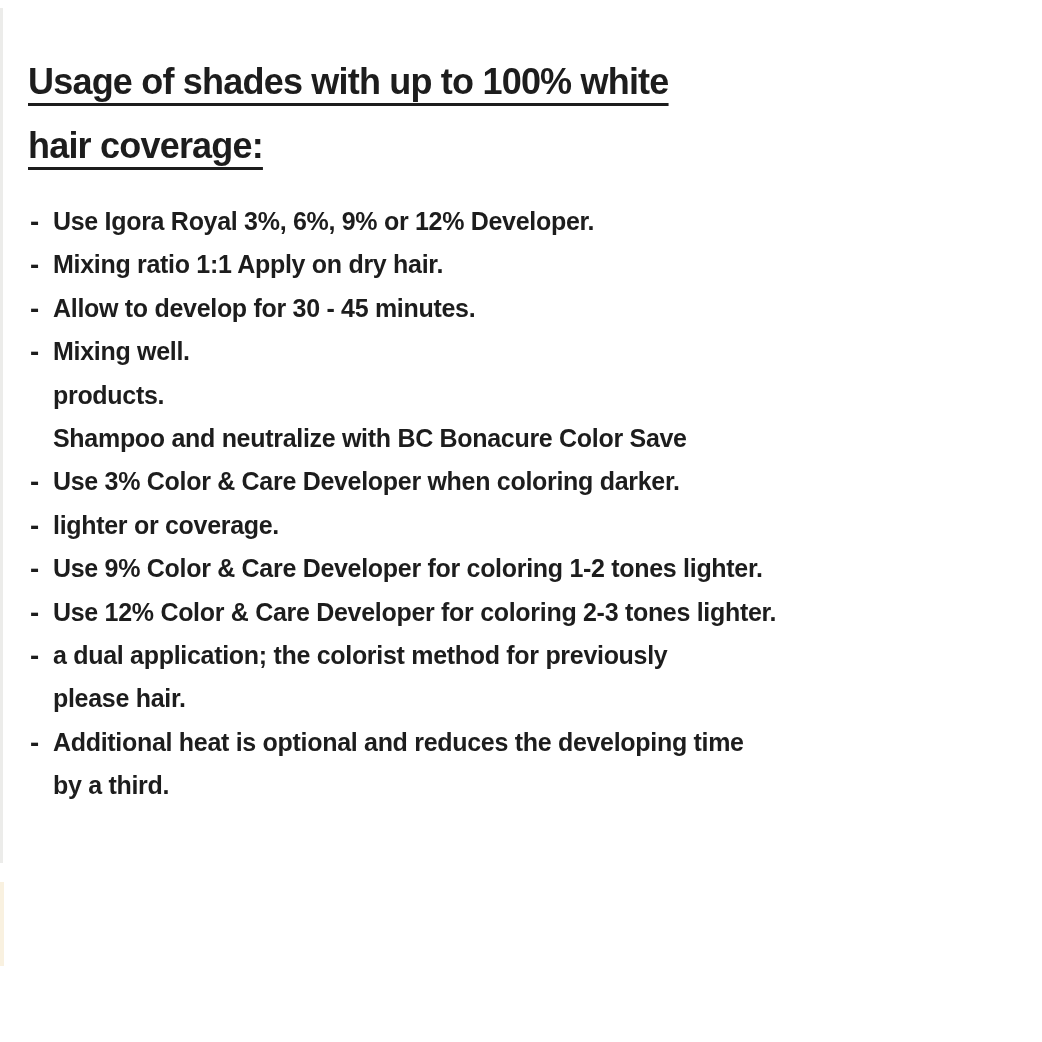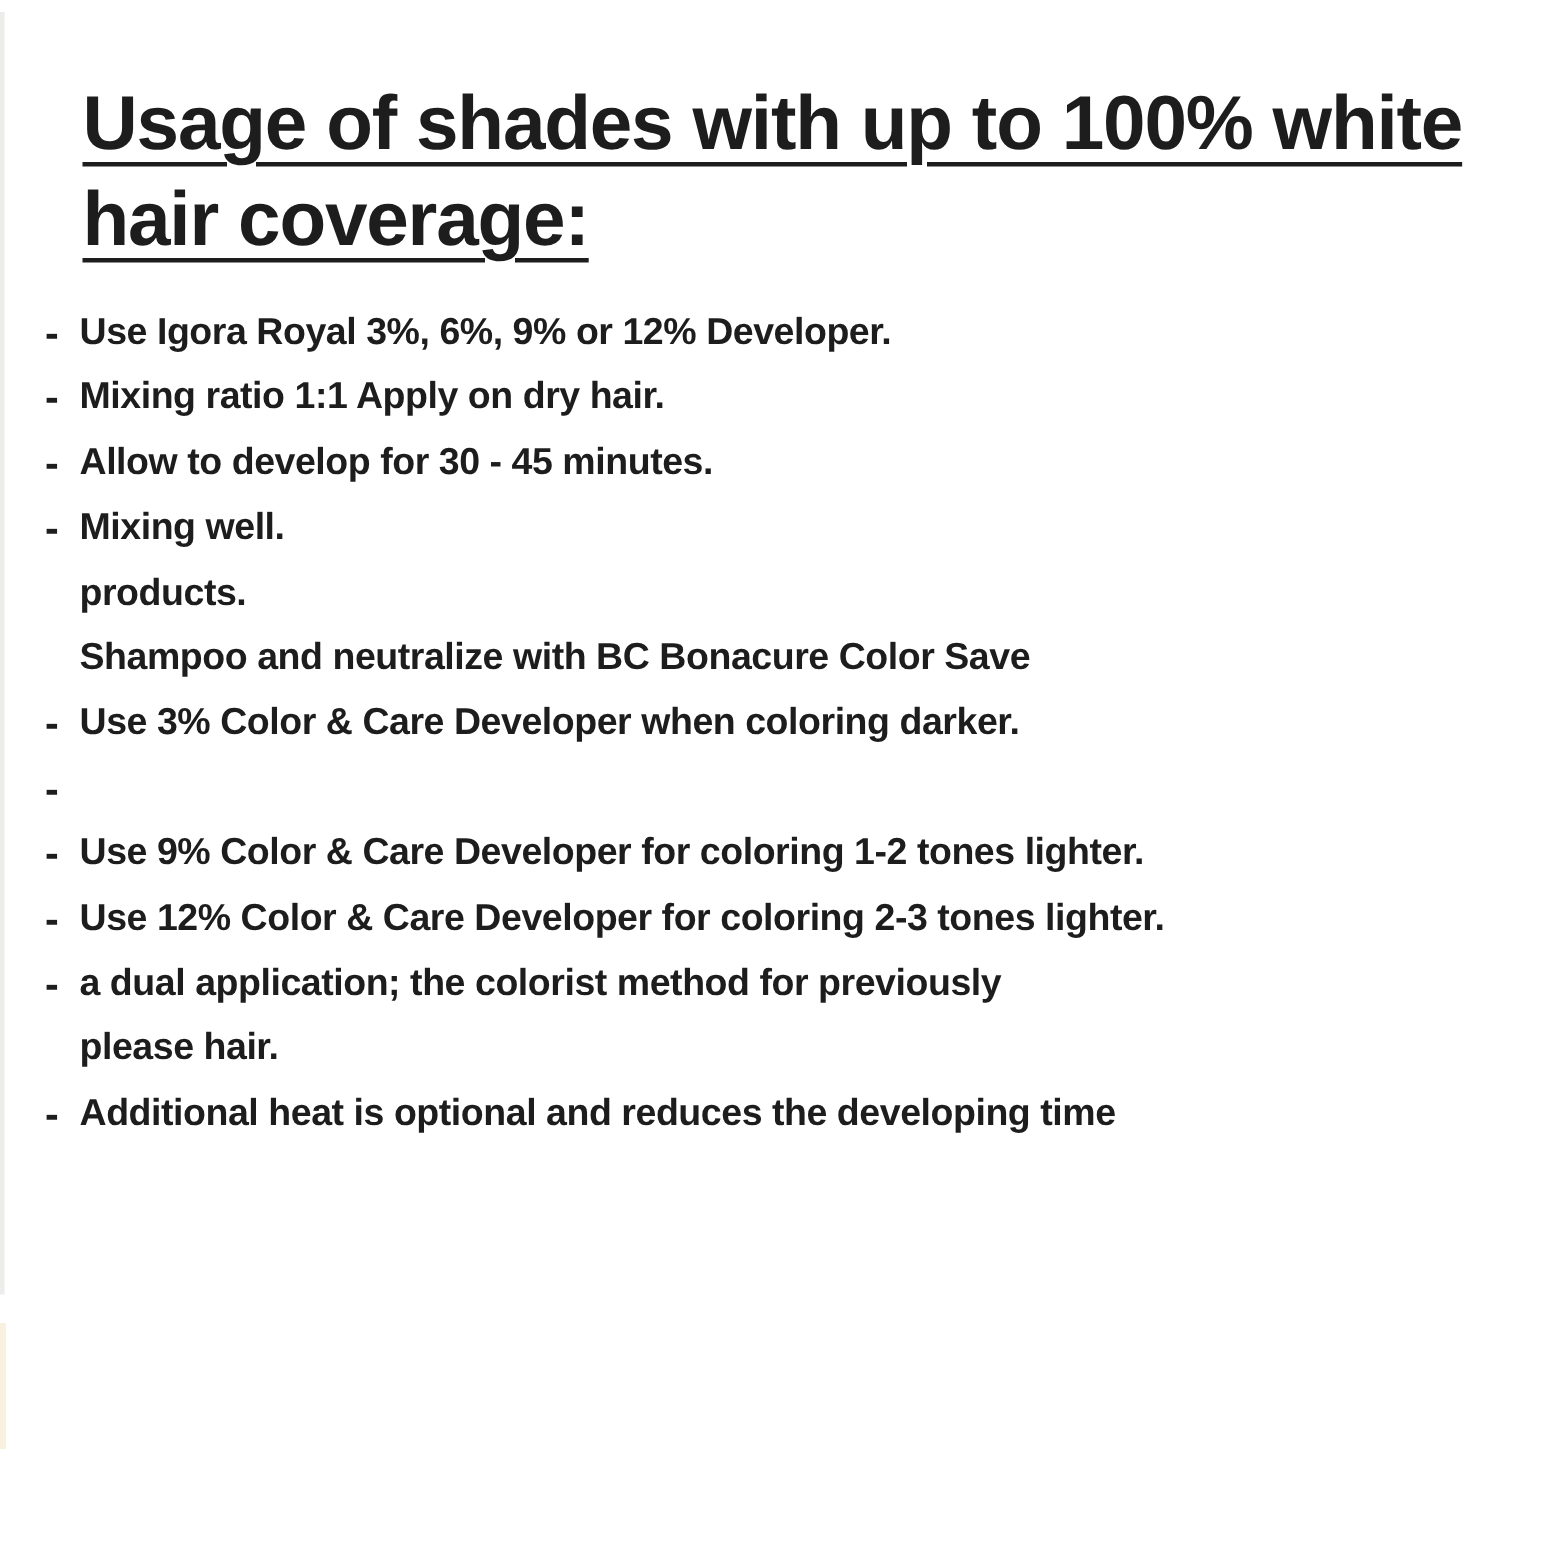--- a/index.html
+++ b/index.html
@@ -26,22 +26,22 @@
   }
   .edge-cream {
     position: absolute;
     left: 0;
     top: 882px;
     width: 4px;
     height: 84px;
     background: #f9f1e0;
   }
   .page-title {
-    margin: 50px 0 0 55px;
-    font-size: 51px;
+    margin: 50px 0 0 28px;
+    font-size: 36px;
     letter-spacing: -0.8px;
     line-height: 64px;
   }
   .page-title .title-line {
     display: block;
     text-decoration: underline;
     text-decoration-thickness: 3px;
     text-underline-offset: 9px;
     white-space: nowrap;
   }
@@ -115,20 +115,21 @@
   <div class="list-item">
     <span class="bullet-dash">-</span>
     <div class="item-content">
       <div class="item-line">Use 3% Color &amp; Care Developer when coloring darker.</div>
     </div>
   </div>
 
   <div class="list-item">
     <span class="bullet-dash">-</span>
     <div class="item-content">
+      <div class="item-line">lighter or coverage.</div>
     </div>
   </div>
 
   <div class="list-item">
     <span class="bullet-dash">-</span>
     <div class="item-content">
       <div class="item-line">Use 9% Color &amp; Care Developer for coloring 1-2 tones lighter.</div>
     </div>
   </div>
 
@@ -144,16 +145,17 @@
     <div class="item-content">
       <div class="item-line">a dual application; the colorist method for previously</div>
       <div class="item-line">please hair.</div>
     </div>
   </div>
 
   <div class="list-item">
     <span class="bullet-dash">-</span>
     <div class="item-content">
       <div class="item-line">Additional heat is optional and reduces the developing time</div>
+      <div class="item-line">by a third.</div>
     </div>
   </div>
 
 </div>
 
 </body></html>

